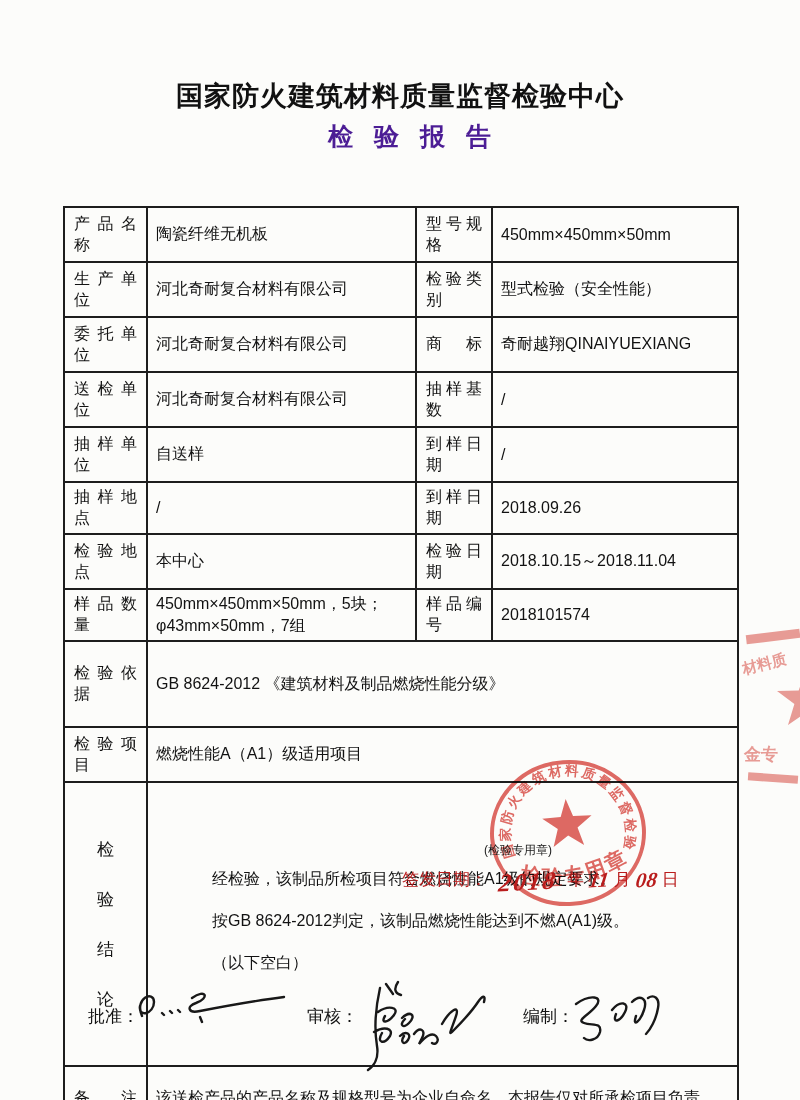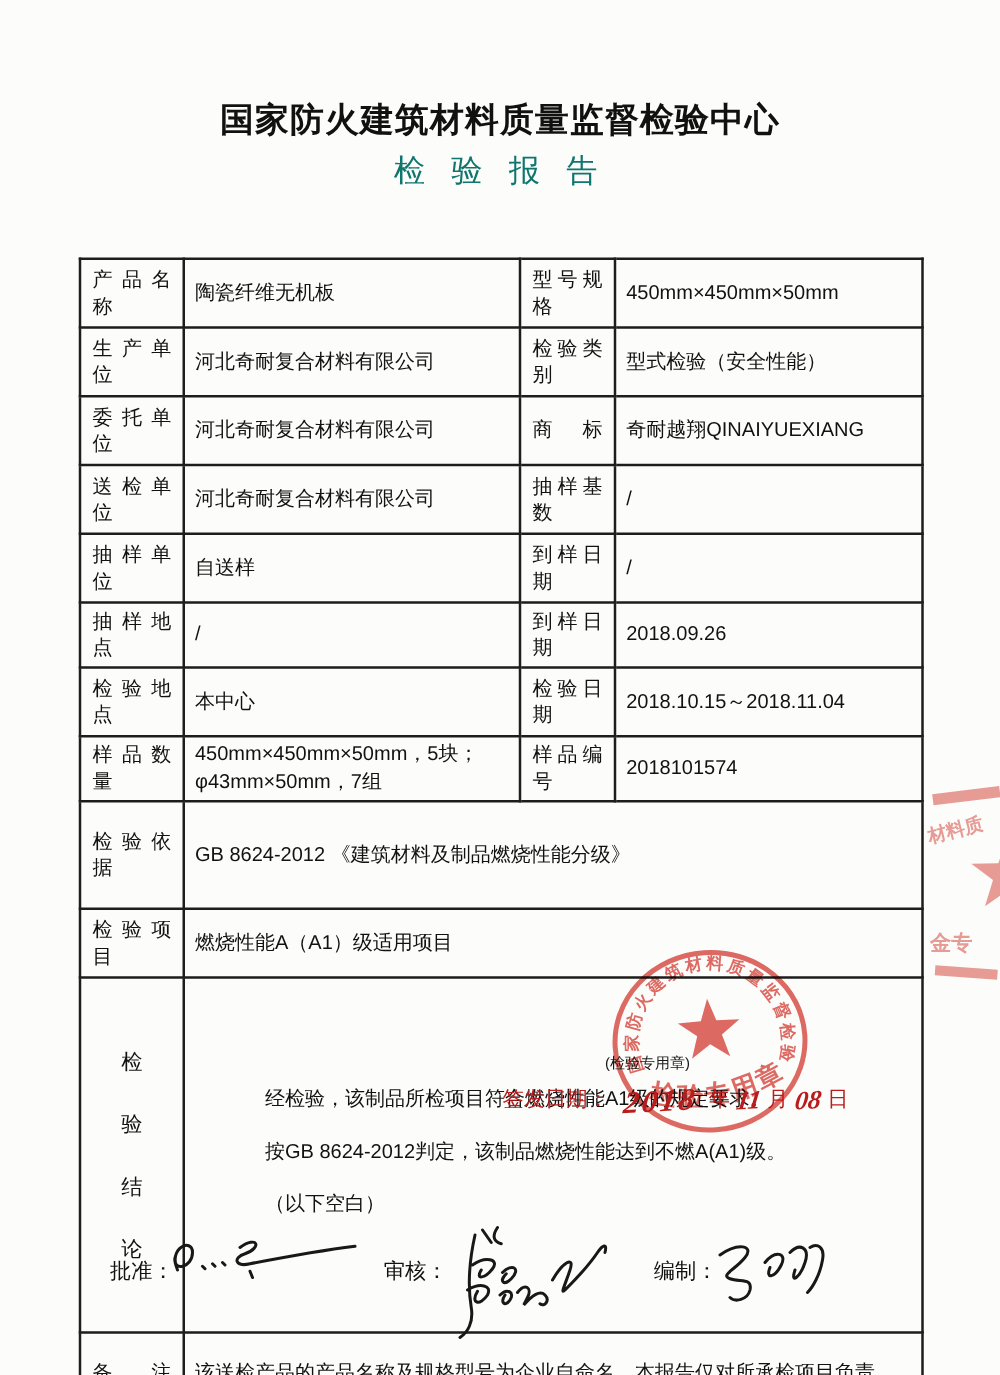--- a/index.html
+++ b/index.html
@@ -15,23 +15,23 @@
     background: #fcfcfa;
     overflow: hidden;
   }
   
   .org-title {
     position: absolute; left: 63px; top: 78px; width: 674px;
     text-align: center; font-size: 27px; font-weight: bold;
     letter-spacing: 1px; color: #111;
   }
   .doc-title {
-    position: absolute; left: 63px; top: 120px; width: 674px;
-    text-align: center; font-size: 25px; font-weight: normal;
-    letter-spacing: 7px; color: #0f766e;
+    position: absolute; left: 76px; top: 120px; width: 674px;
+    text-align: center; font-size: 25px; font-weight: bold;
+    letter-spacing: 7px; color: #4c1d95;
   }
   .meta-row {
     position: absolute; left: 63px; top: 177px; width: 674px;
     display: flex; justify-content: space-between;
     font-size: 16px; color: #111;
   }
   
   table.report {
     position: absolute; left: 63px; top: 206px;
     width: 674px; table-layout: fixed; border-collapse: collapse;

